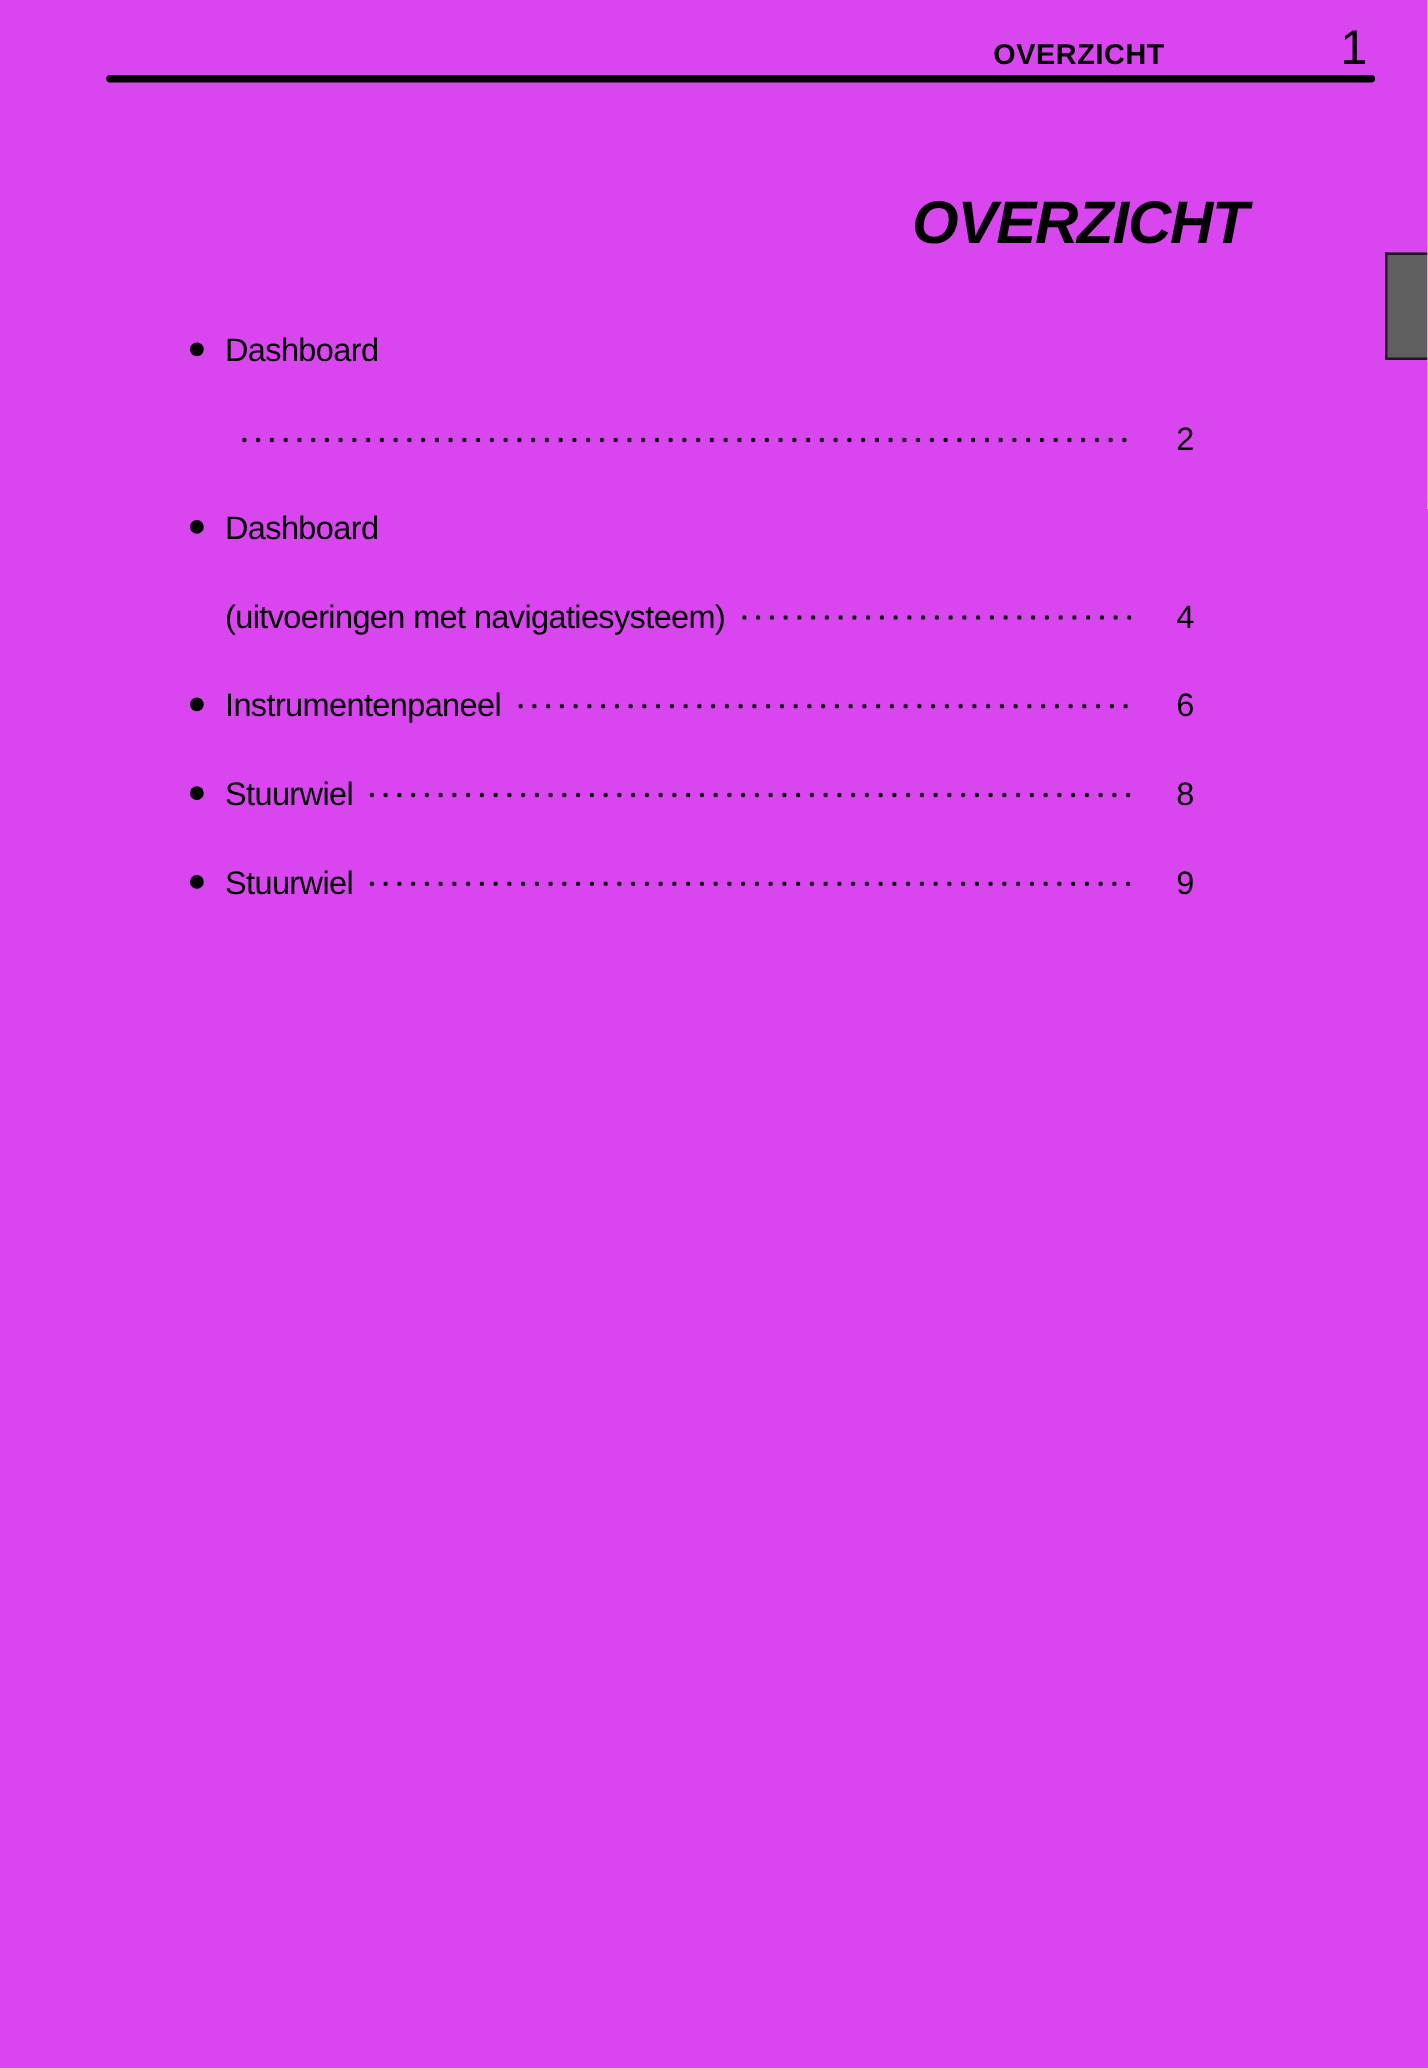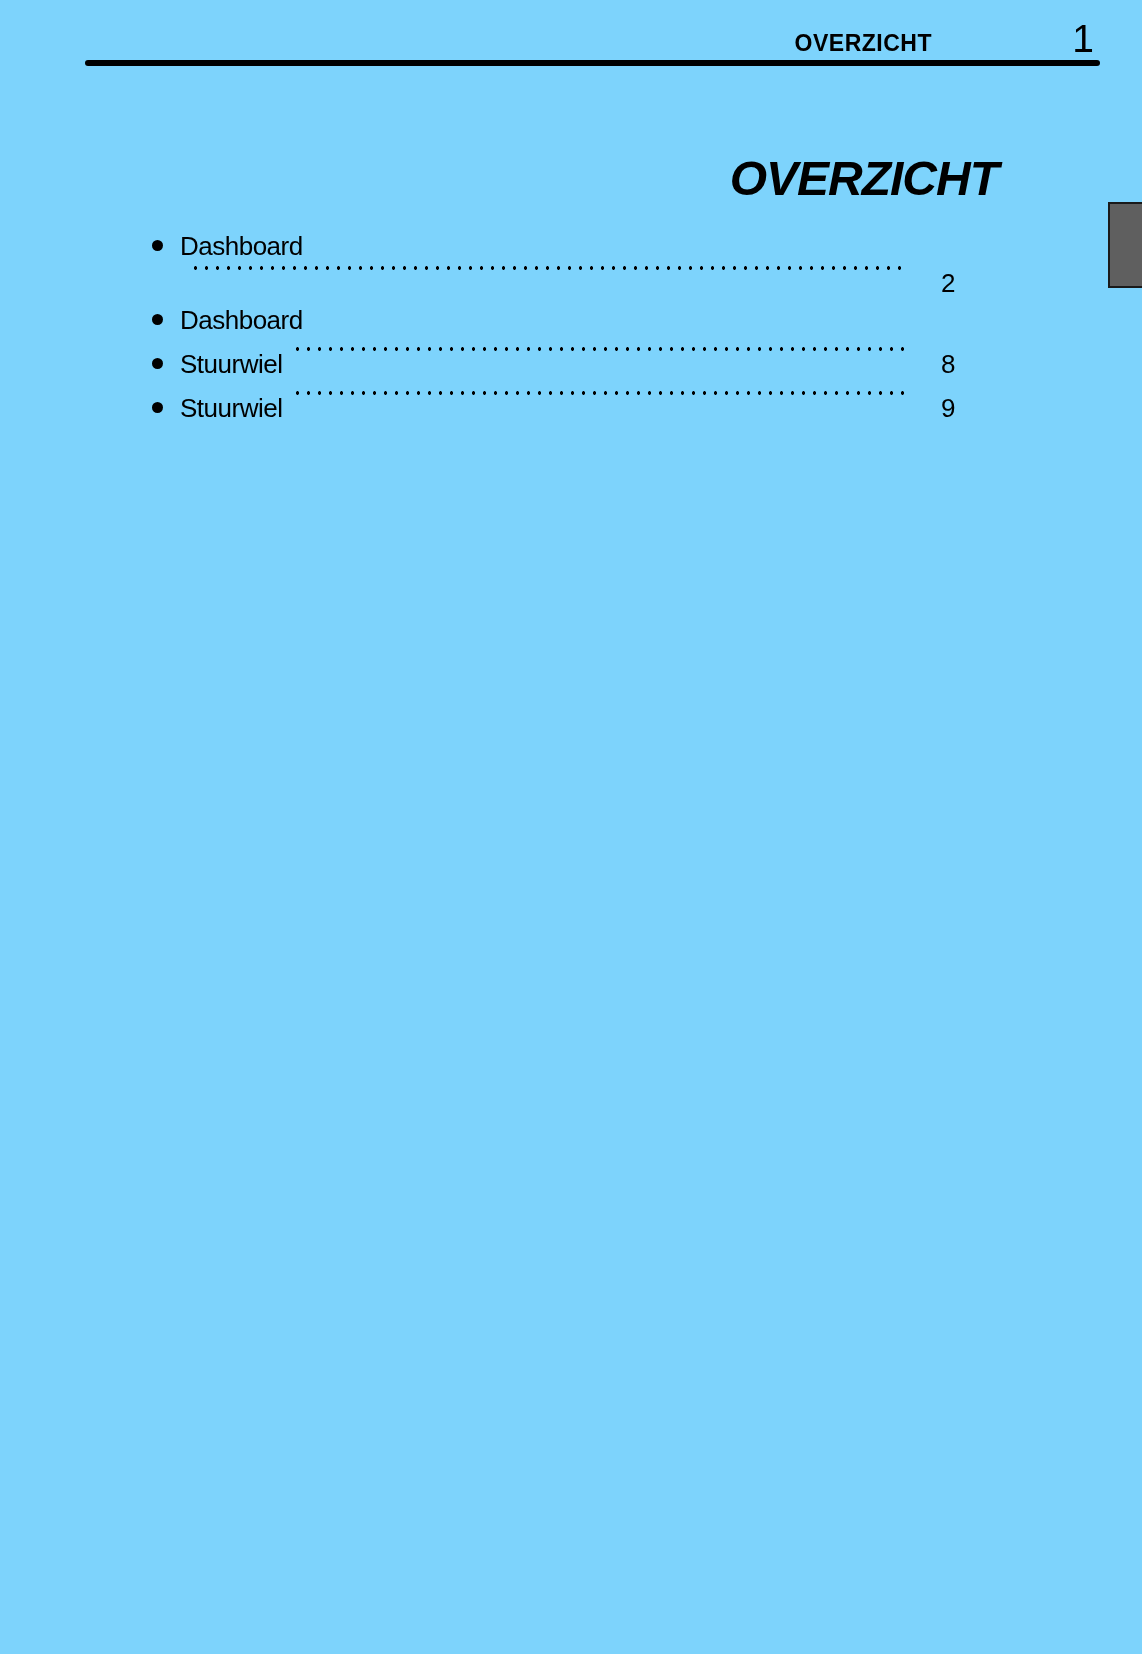--- a/index.html
+++ b/index.html
@@ -1,20 +1,20 @@
 <!DOCTYPE html>
 <html><head>
 <meta charset="utf-8">
 <style>
   html, body { margin: 0; padding: 0; background: #ffffff; }
   .page {
     position: relative;
     width: 1142px;
     height: 1654px;
-    background: #7dd3fc;
+    background: #d946ef;
     color: #000000;
     font-family: "Liberation Sans", sans-serif;
     overflow: hidden;
   }
   
   .header-label {
     position: absolute;
     top: 30px;
     right: 210px;
     font-size: 23px;
@@ -65,21 +65,21 @@
   .toc {
     position: absolute;
     top: 228px;
     left: 152px;
     width: 803px;
     font-size: 26px;
     line-height: 37px;
     letter-spacing: -0.5px;
   }
   .toc-entry.gap { margin-top: 7px; }
-  .toc-row { display: flex; align-items: flex-start; }
+  .toc-row { display: flex; align-items: center; margin-top: 34px; }
   .bullet-cell { flex: 0 0 28px; width: 28px; }
   .bullet {
     display: inline-block;
     width: 11px;
     height: 11px;
     border-radius: 50%;
     background: #000000;
     position: relative;
     top: -4px;
   }
@@ -124,22 +124,36 @@
         <span class="leader"></span>
         <span class="toc-page">2</span>
       </div>
     </div>
 
     <div class="toc-entry">
       <div class="toc-row">
         <span class="bullet-cell"><span class="bullet"></span></span>
         <span class="toc-label">Dashboard</span>
       </div>
+      <div class="toc-row">
+        <span class="bullet-cell"></span>
+        <span class="toc-label">(uitvoeringen met navigatiesysteem)</span>
+        <span class="leader"></span>
+        <span class="toc-page">4</span>
+      </div>
     </div>
 
+    <div class="toc-entry gap">
+      <div class="toc-row">
+        <span class="bullet-cell"><span class="bullet"></span></span>
+        <span class="toc-label">Instrumentenpaneel</span>
+        <span class="leader"></span>
+        <span class="toc-page">6</span>
+      </div>
+    </div>
 
     <div class="toc-entry gap">
       <div class="toc-row">
         <span class="bullet-cell"><span class="bullet"></span></span>
         <span class="toc-label">Stuurwiel</span>
         <span class="leader"></span>
         <span class="toc-page">8</span>
       </div>
     </div>
 

